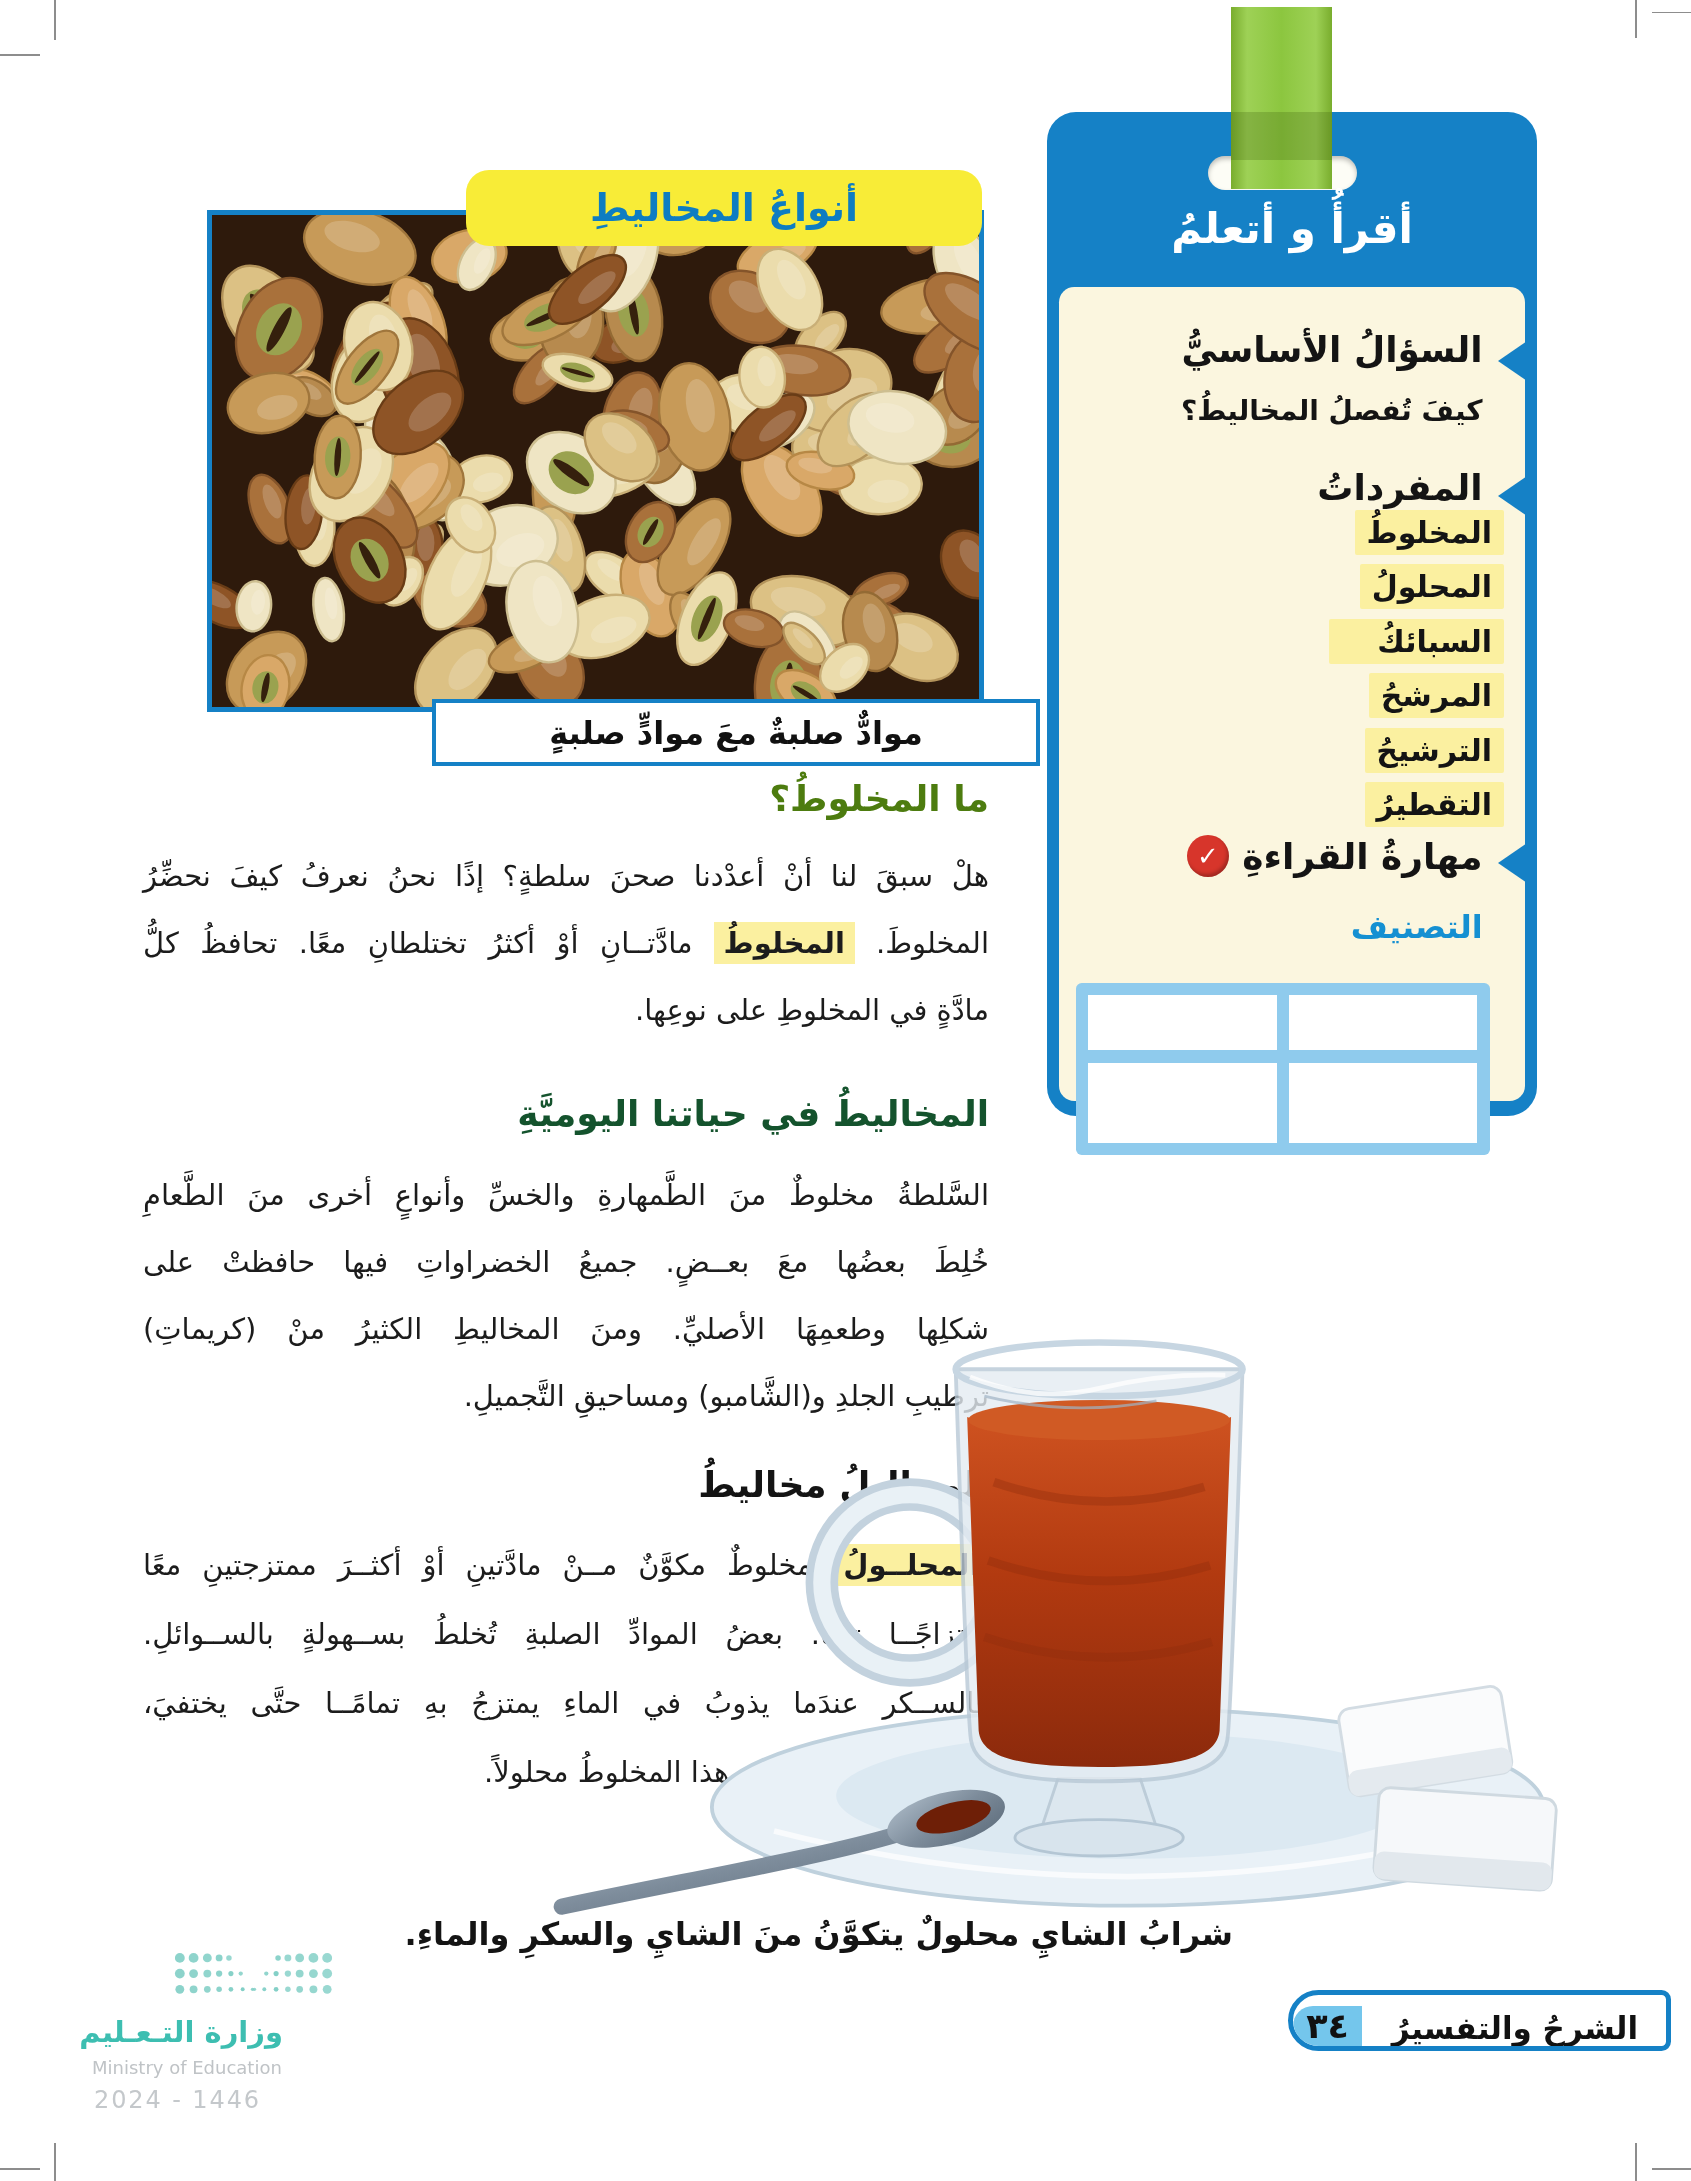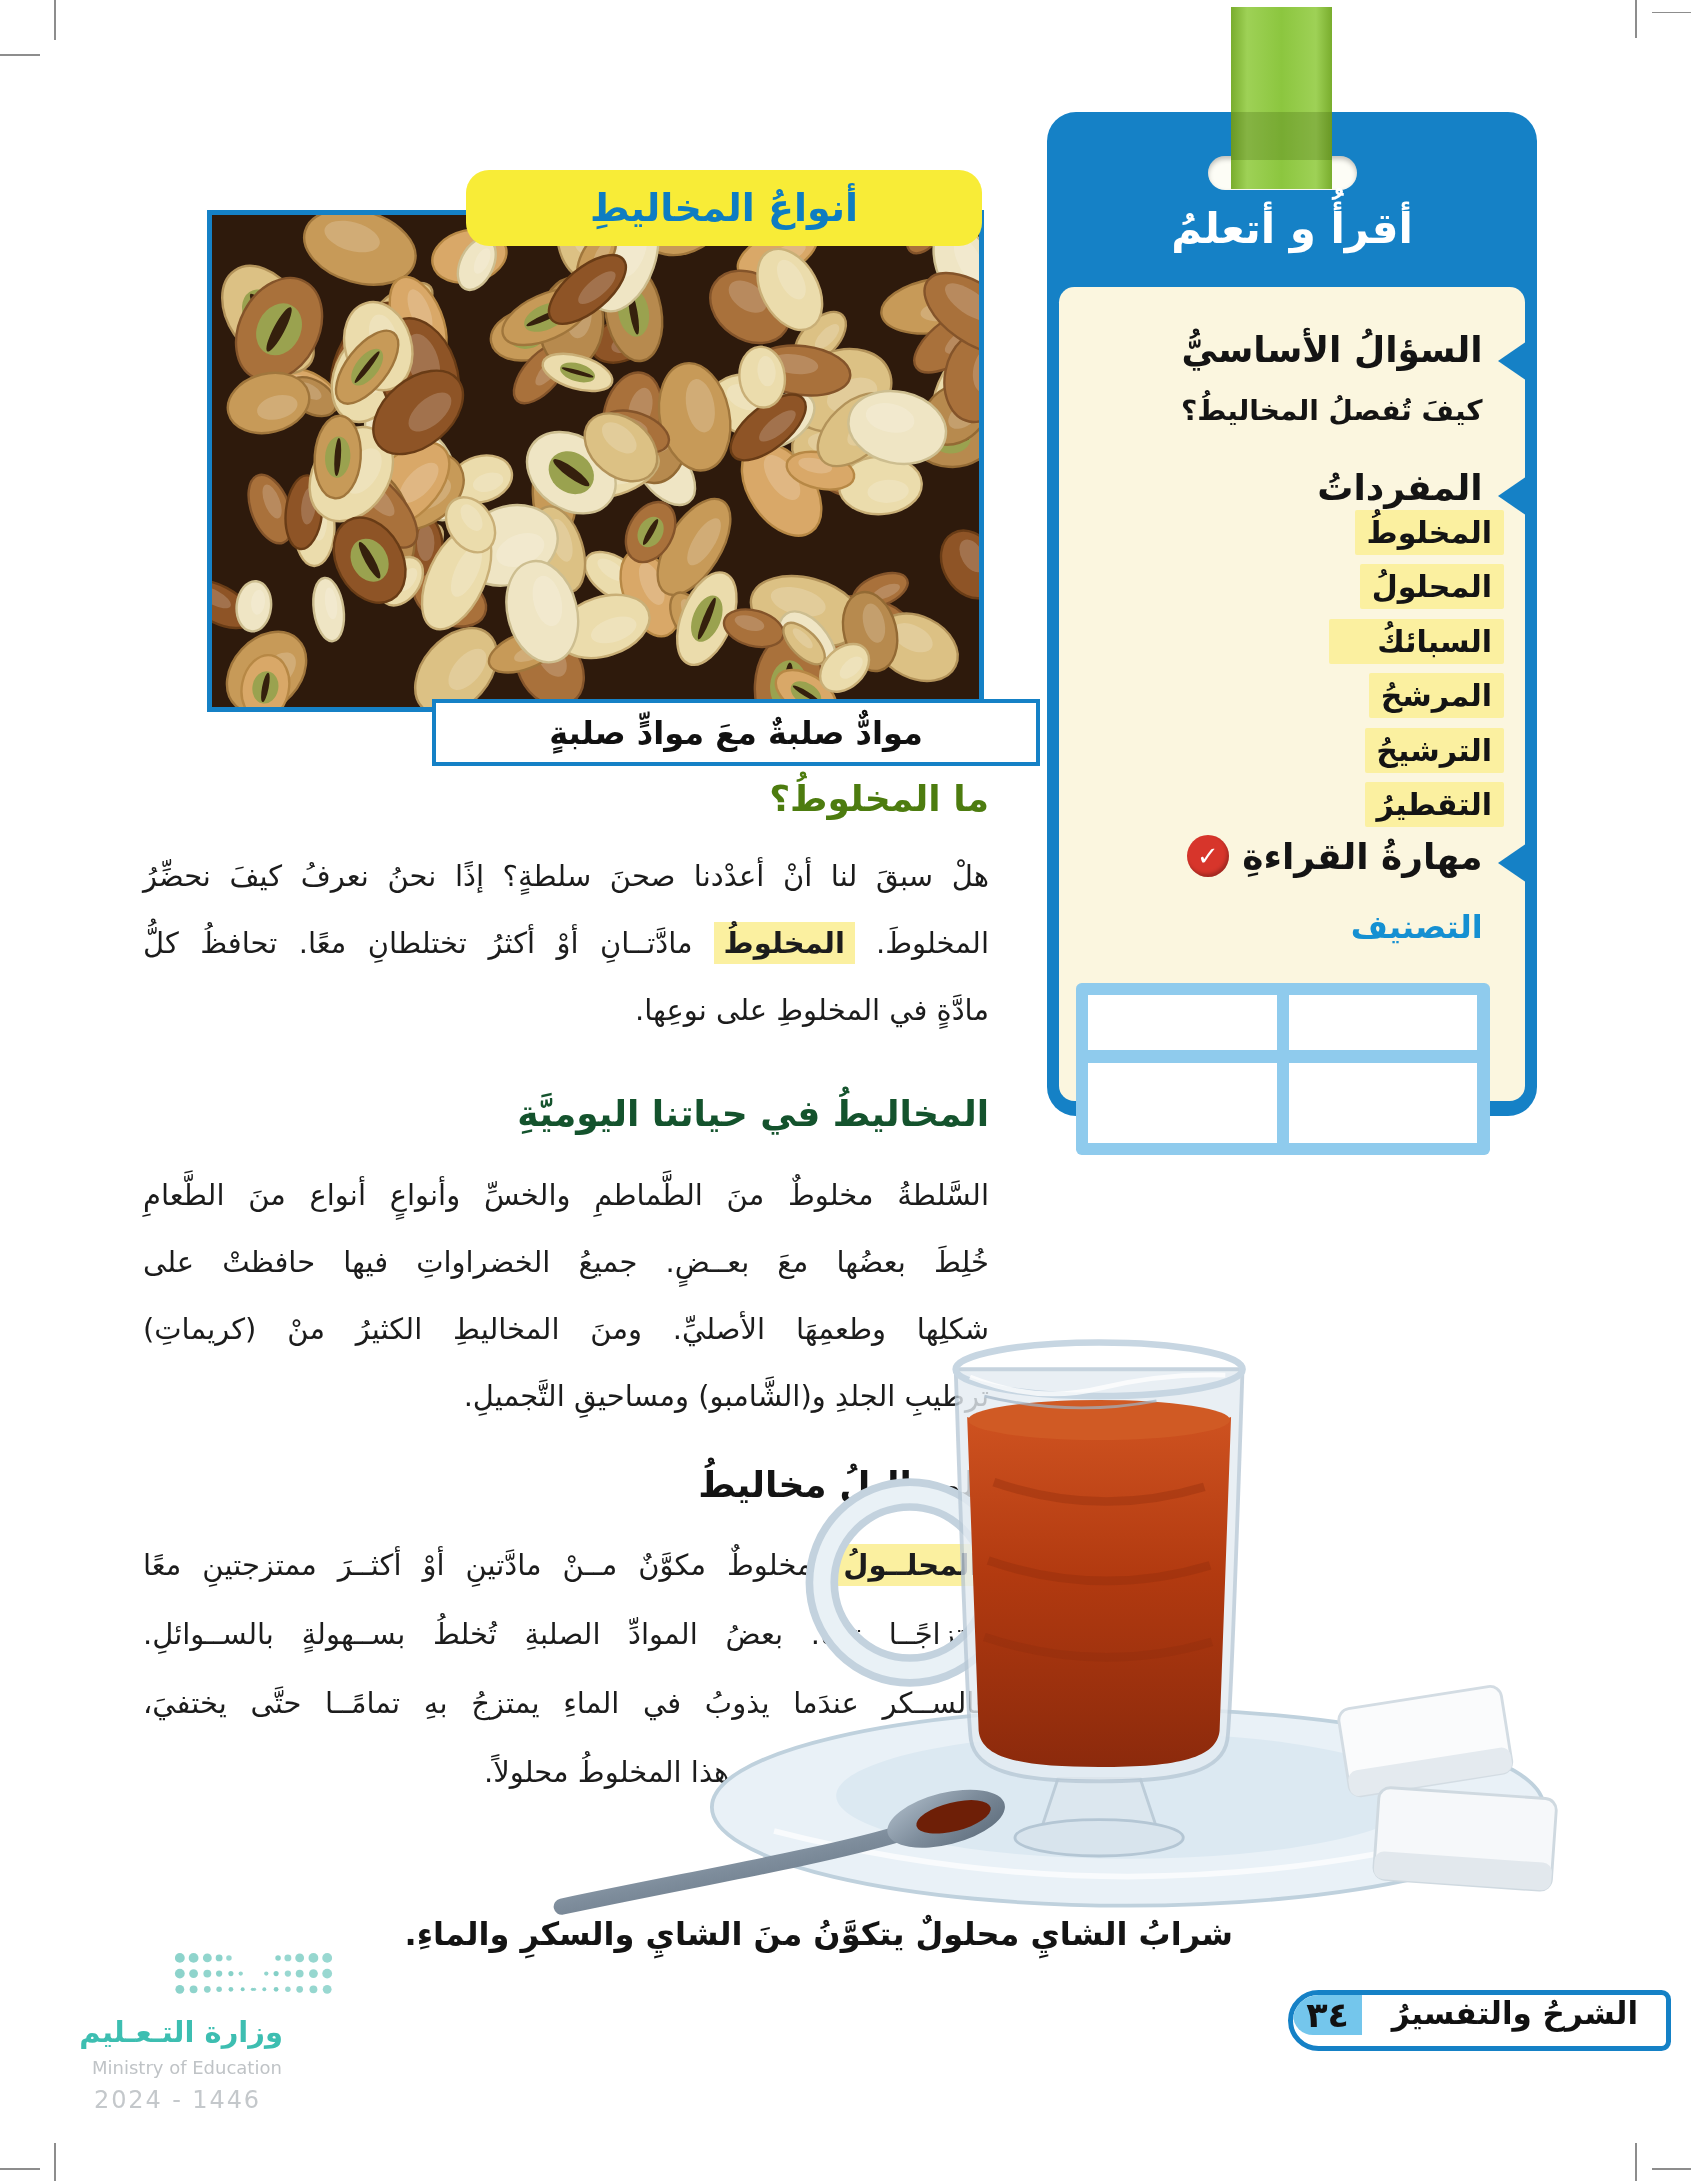--- a/index.html
+++ b/index.html
@@ -62,21 +62,21 @@
   .hl { background:#FBF0A0; padding:3.8px 9.6px; font-weight:bold; }
 
   
   .tea { position:absolute; left:535px; top:1310px; width:1090px; height:631px; }
   .tea-cap { position:absolute; left:516px; top:1915px; width:717px; direction:rtl;
           text-align:right; font-size:32px; font-weight:bold; color:#141414; white-space:nowrap; }
 
   
   .footer { position:absolute; left:1288px; top:1990px; width:383px; height:61px;
           background:#fff; border:5.7px solid #1581C6; border-radius:31px 9.6px 9.6px 31px;
-          display:flex; align-items:flex-start; overflow:hidden; }
+          display:flex; align-items:flex-end; overflow:hidden; }
   .pagenum { width:69px; background:#74C6EC; display:flex; align-items:center; justify-content:center;
           font-size:35px; font-weight:bold; color:#111; border-radius:23px 0 0 23px; }
   .fdiv { width:4.8px; background:#1581C6; margin-left:5.7px; }
   .flabel { flex:1; display:flex; align-items:center; justify-content:center; direction:rtl;
           font-size:31px; font-weight:bold; color:#111; }
   .endcap { width:13.4px; background:#1581C6; margin:2.9px 1.9px; border-radius:2.9px; }
 
   
   .logo-dots { position:absolute; left:170px; top:1950px; width:167px; height:59px; }
   .logo-ar { position:absolute; left:92px; top:2015px; width:191px; text-align:center;
@@ -649,21 +649,21 @@
 
 <div class="para p1">
   <div class="line">هلْ سبقَ لنا أنْ أعدْدنا صحنَ سلطةٍ؟ إذًا نحنُ نعرفُ كيفَ نحضِّرُ</div>
   <div class="line"><span>المخلوطَ. </span><span class="hl">المخلوطُ</span><span> مادَّتــانِ أوْ أكثرُ تختلطانِ معًا. تحافظُ كلُّ</span></div>
   <div class="line last">مادَّةٍ في المخلوطِ على نوعِها.</div>
 </div>
 
 <div class="mh h2">المخاليطُ في حياتنا اليوميَّةِ</div>
 
 <div class="para p2">
-  <div class="line">السَّلطةُ مخلوطٌ منَ الطَّماطمِ والخسِّ وأنواعٍ أنواع منَ الطَّعامِ</div>
+  <div class="line">السَّلطةُ مخلوطٌ منَ الطَّمهارةِ والخسِّ وأنواعٍ أخرى منَ الطَّعامِ</div>
   <div class="line">خُلِطَ بعضُها معَ بعــضٍ. جميعُ الخضراواتِ فيها حافظتْ على</div>
   <div class="line">شكلِها وطعمِهَا الأصليِّ. ومنَ المخاليطِ الكثيرُ منْ (كريماتِ)</div>
   <div class="line last">ترطيبِ الجلدِ و(الشَّامبو) ومساحيقِ التَّجميلِ.</div>
 </div>
 
 <div class="mh h3">المحاليلُ مخاليطُ</div>
 
 <div class="para p3">
   <div class="line"><span class="hl">المحلــولُ</span><span> مخلوطٌ مكوَّنٌ مــنْ مادَّتينِ أوْ أكثــرَ ممتزجتينِ معًا</span></div>
   <div class="line">امتزاجًــا تامًّا. بعضُ الموادِّ الصلبةِ تُخلطُ بســهولةٍ بالســوائلِ.</div>

